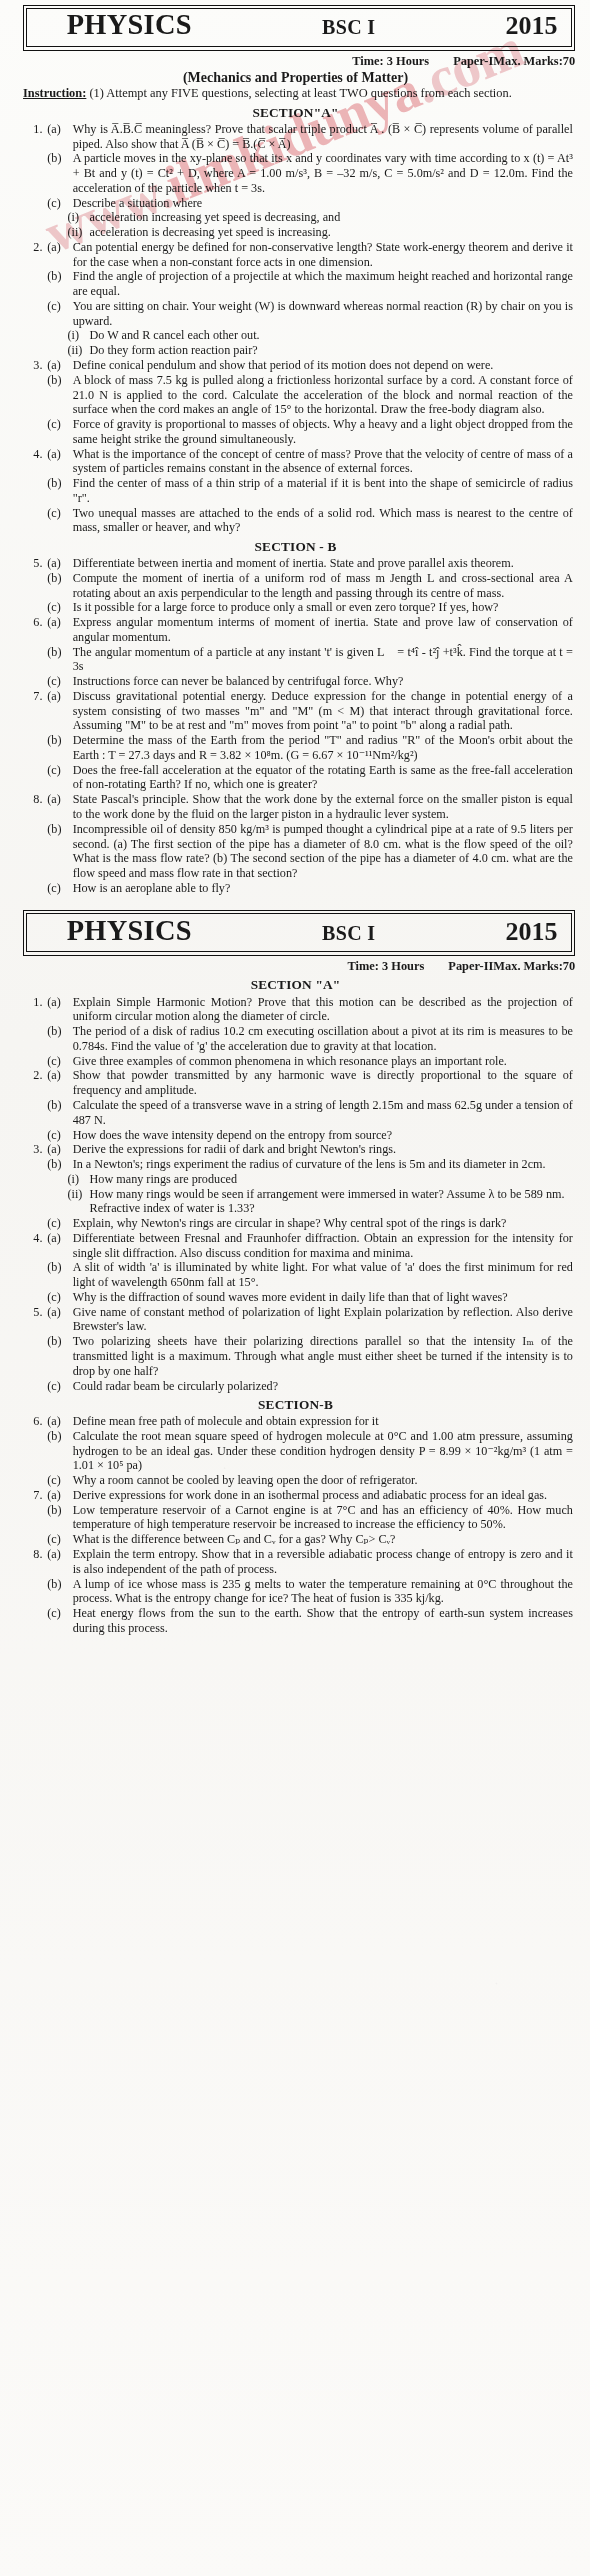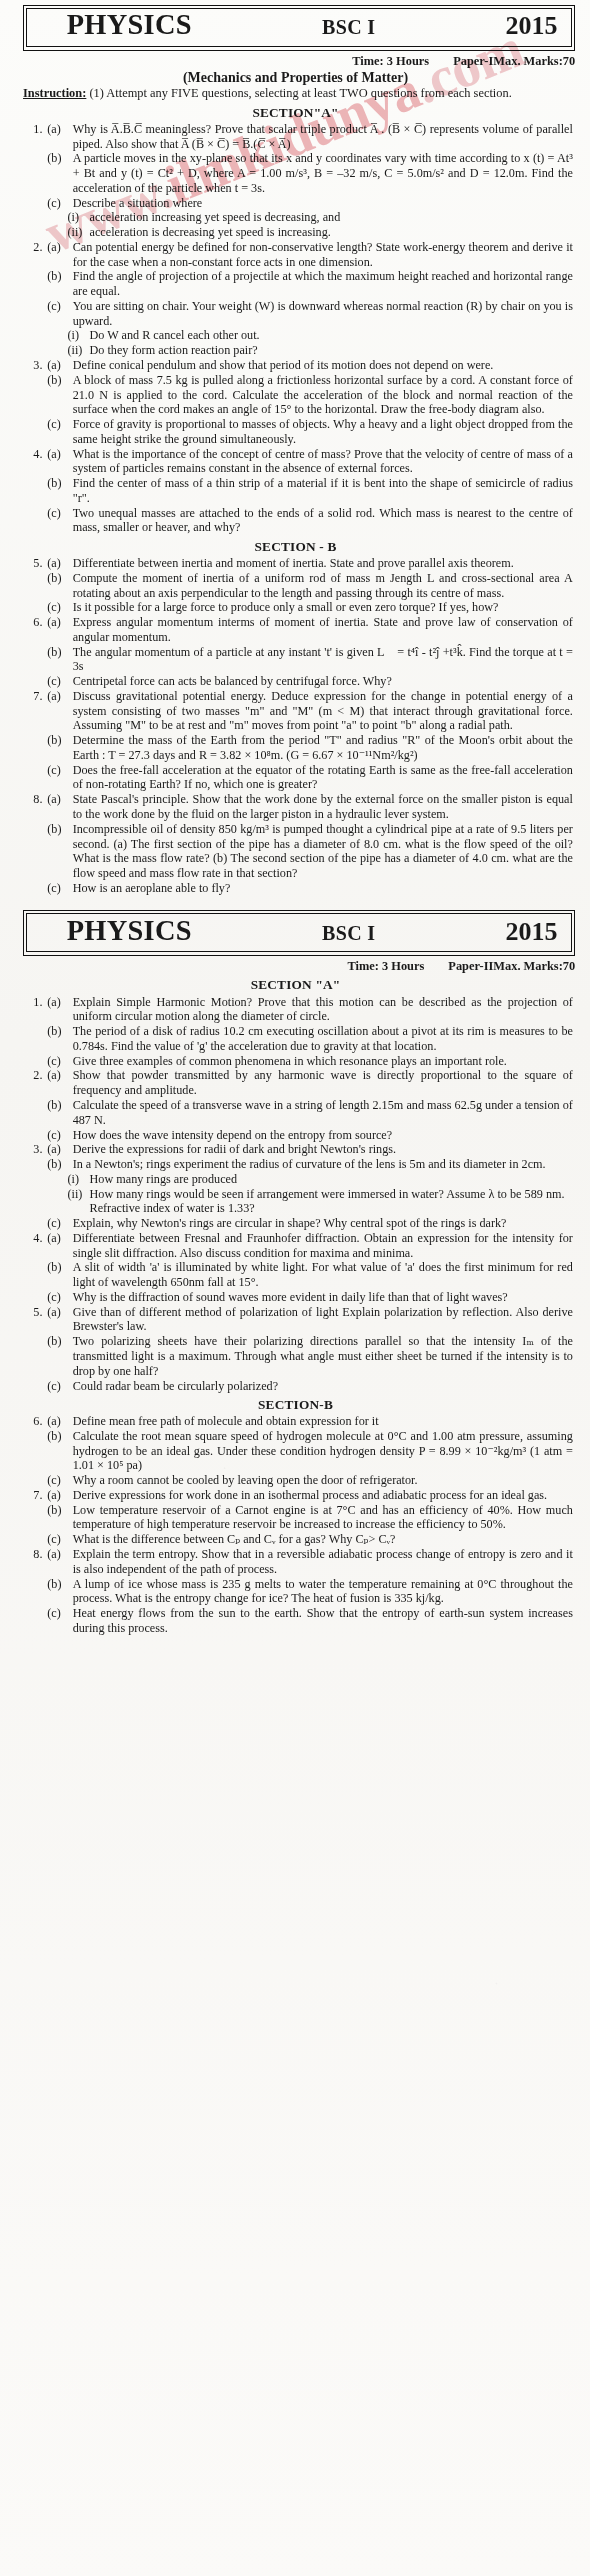--- a/index.html
+++ b/index.html
@@ -301,21 +301,21 @@
           <span class="qtext">Express angular momentum interms of moment of inertia. State and prove law of conservation of angular momentum.</span>
         </div>
         <div class="qrow">
           <span class="qnum"></span>
           <span class="qpart">(b)</span>
           <span class="qtext">The angular momentum of a particle at any instant 't' is given L⃗ = t⁴î - t²ĵ +t³k̂. Find the torque at t = 3s</span>
         </div>
         <div class="qrow">
           <span class="qnum"></span>
           <span class="qpart">(c)</span>
-          <span class="qtext nojust">Centripetal force can acts be balanced by centrifugal force. Why?</span>
+          <span class="qtext nojust">Instructions force can never be balanced by centrifugal force. Why?</span>
         </div>
         <div class="qrow">
           <span class="qnum">7.</span>
           <span class="qpart">(a)</span>
           <span class="qtext">Discuss gravitational potential energy. Deduce expression for the change in potential energy of a system consisting of two masses "m" and "M" (m &lt; M) that interact through gravitational force. Assuming "M" to be at rest and "m" moves from point "a" to point "b" along a radial path.</span>
         </div>
         <div class="qrow">
           <span class="qnum"></span>
           <span class="qpart">(b)</span>
           <span class="qtext">Determine the mass of the Earth from the period "T" and radius "R" of the Moon's orbit about the Earth : T = 27.3 days and R = 3.82 × 10⁸m. (G = 6.67 × 10⁻¹¹Nm²/kg²)</span>
@@ -429,21 +429,21 @@
           <span class="qtext">A slit of width 'a' is illuminated by white light. For what value of 'a' does the first minimum for red light of wavelength 650nm fall at 15°.</span>
         </div>
         <div class="qrow">
           <span class="qnum"></span>
           <span class="qpart">(c)</span>
           <span class="qtext">Why is the diffraction of sound waves more evident in daily life than that of light waves?</span>
         </div>
         <div class="qrow">
           <span class="qnum">5.</span>
           <span class="qpart">(a)</span>
-          <span class="qtext">Give than of different method of polarization of light Explain polarization by reflection. Also derive Brewster's law.</span>
+          <span class="qtext">Give name of constant method of polarization of light Explain polarization by reflection. Also derive Brewster's law.</span>
         </div>
         <div class="qrow">
           <span class="qnum"></span>
           <span class="qpart">(b)</span>
           <span class="qtext">Two polarizing sheets have their polarizing directions parallel so that the intensity Iₘ of the transmitted light is a maximum. Through what angle must either sheet be turned if the intensity is to drop by one half?</span>
         </div>
         <div class="qrow">
           <span class="qnum"></span>
           <span class="qpart">(c)</span>
           <span class="qtext nojust">Could radar beam be circularly polarized?</span>

